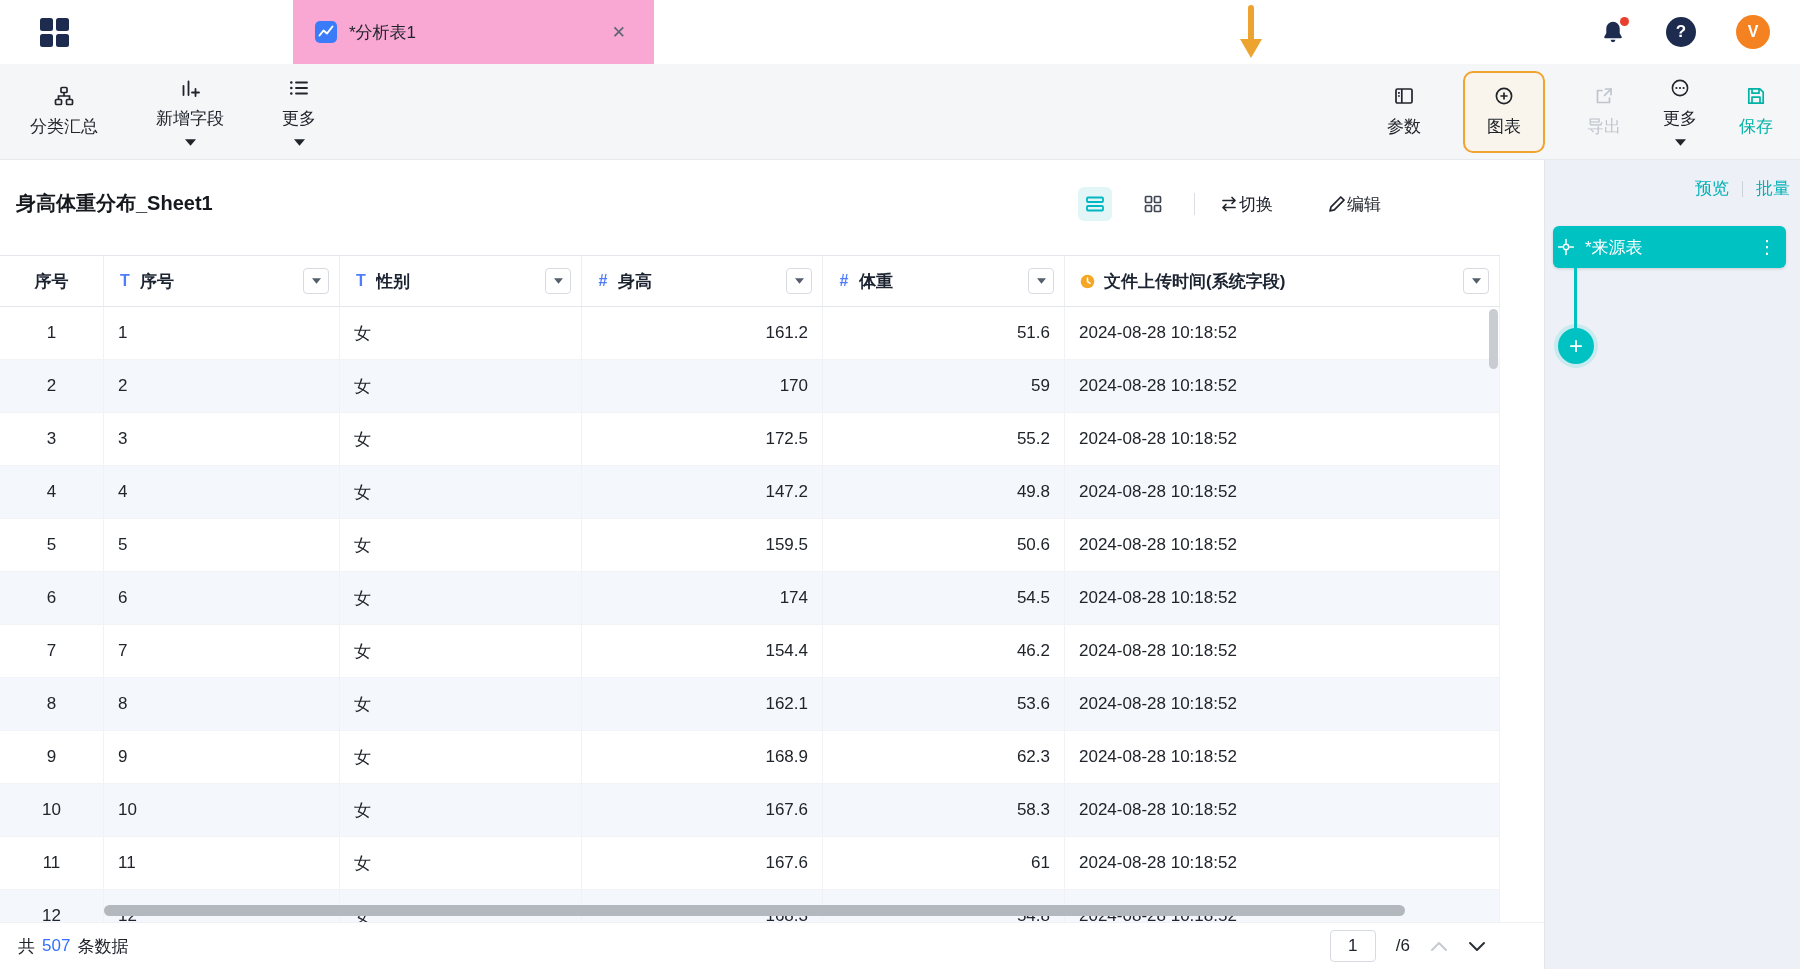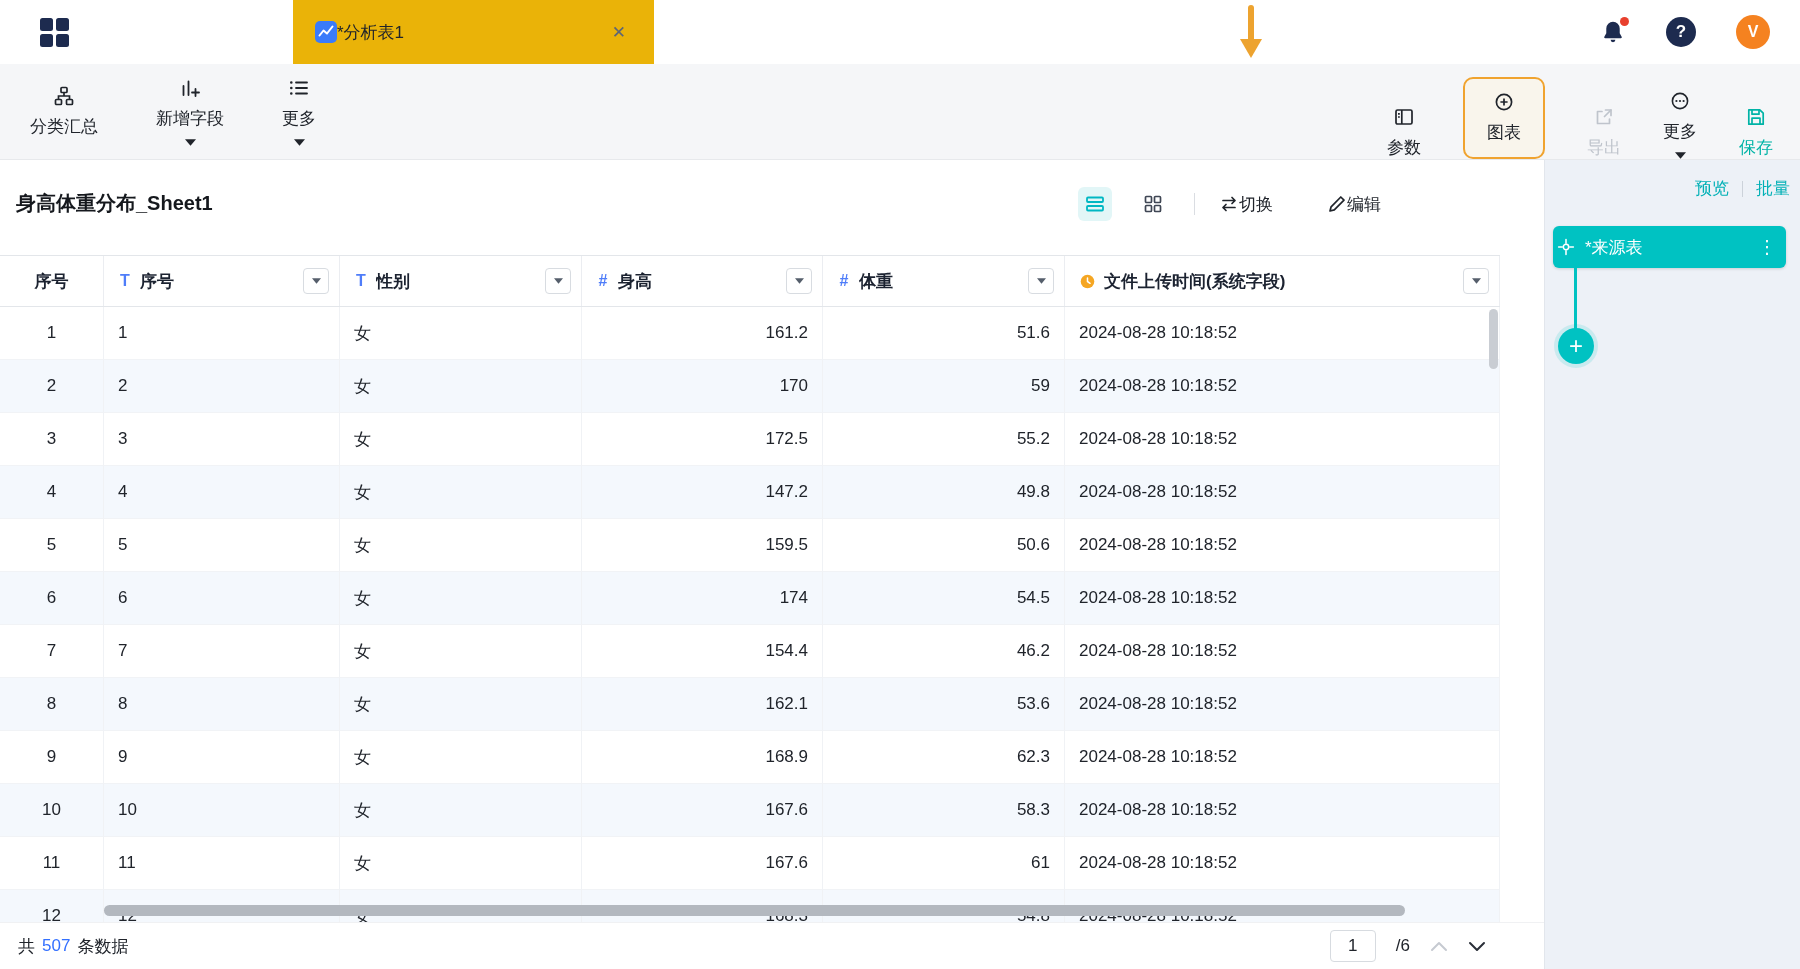--- a/index.html
+++ b/index.html
@@ -5,38 +5,38 @@
   html,body { margin:0; padding:0; background:#fff; }
   .app { position:relative; width:1800px; height:969px; overflow:hidden;
          font-family:"Liberation Sans","DejaVu Sans",sans-serif; color:#20242b; background:#fff; }
   svg { display:block; }
 
   
   .topbar { position:absolute; top:0; left:0; right:0; height:64px; background:#fff; z-index:5; }
   .logo { position:absolute; left:40px; top:18px; width:29px; height:29px; display:grid;
           grid-template-columns:1fr 1fr; grid-template-rows:1fr 1fr; gap:3px; cursor:pointer; }
   .logo i { background:#1d2b4f; border-radius:2.5px; }
-  .tab { position:absolute; left:293px; top:0; width:361px; height:64px; background:#eab308;
-         display:flex; align-items:center; gap:0; padding:16px 22px; box-sizing:border-box; cursor:pointer; }
+  .tab { position:absolute; left:293px; top:0; width:361px; height:64px; background:#f9a8d4;
+         display:flex; align-items:center; gap:12px; padding:16px 22px; box-sizing:border-box; cursor:pointer; }
   .tab-title { font-size:17px; color:#20242b; }
   .tab-close { margin-left:auto; font-size:17px; color:#5d6676; background:none; border:none; cursor:pointer; font-family:inherit; }
   .topbar-right { position:absolute; right:30px; top:0; height:64px; display:flex; align-items:center; gap:40px; }
   .bell-wrap { position:relative; cursor:pointer; }
   .bell-dot { position:absolute; top:-2px; right:-3px; width:9px; height:9px; border-radius:50%; background:#e8402e; }
   .help-btn { width:30px; height:30px; border-radius:50%; background:#1d2b4f; color:#fff; font-weight:bold;
               font-size:17px; display:flex; align-items:center; justify-content:center; cursor:pointer; }
   .avatar { width:34px; height:34px; border-radius:50%; background:#f58220; color:#fff; font-weight:bold;
             font-size:16px; display:flex; align-items:center; justify-content:center; cursor:pointer; }
   .tutorial-arrow { position:absolute; left:1236px; top:4px; z-index:9; }
 
   
   .toolbar { position:absolute; top:64px; left:0; right:0; height:96px; background:#f5f6f8;
              border-bottom:1px solid #e7e9ec; box-sizing:border-box; z-index:4; }
   .tb-left { position:absolute; left:30px; top:0; height:100%; display:flex; align-items:center; gap:58px; }
-  .tb-right { position:absolute; right:27px; top:0; height:100%; display:flex; align-items:flex-end; gap:42px; }
+  .tb-right { position:absolute; right:27px; top:0; height:100%; display:flex; align-items:center; gap:42px; }
   .tb-btn { display:flex; align-items:center; gap:9px; font-size:17px; color:#20242b; cursor:pointer;
             background:none; border:none; padding:0; font-family:inherit;flex-direction:column; }
   .tb-btn.disabled { color:#bfc4cc; cursor:default; }
   .tb-btn.save { color:#00b3a6; }
   .chart-btn-box { border:2px solid #f0a32f; border-radius:10px; padding:13px 22px; background:#f9f5ec; }
 
   
   .sheet-title { position:absolute; left:16px; top:190px; font-size:20px; font-weight:bold; color:#15181d; z-index:2; }
   .view-controls { position:absolute; top:186px; left:1078px; display:flex; align-items:center; gap:24px; height:36px; z-index:2; }
   .toggle { width:34px; height:34px; border-radius:6px; display:flex; align-items:center; justify-content:center; cursor:pointer; }

